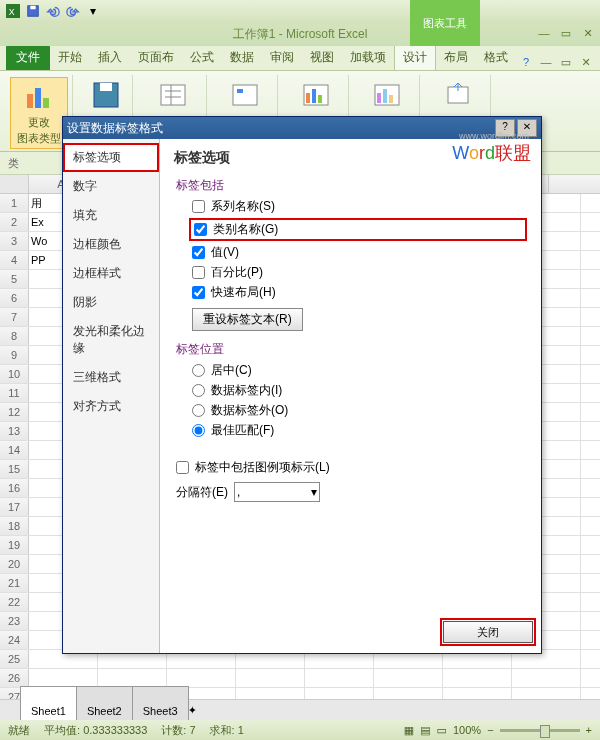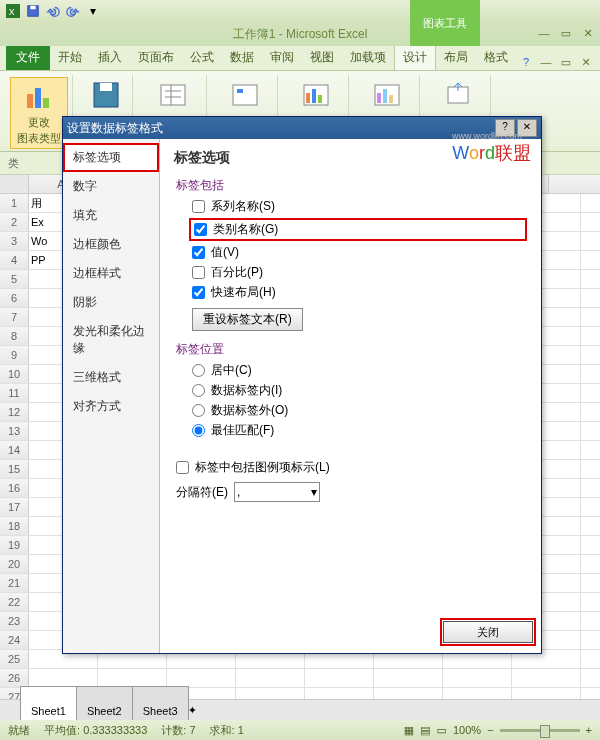--- a/index.html
+++ b/index.html
@@ -38,21 +38,21 @@
 .dlg-nav{width:96px;background:#f4f4f4;border-right:1px solid #c0c0c0;padding:4px 0}
 .nav-item{padding:6px 10px;font-size:12px;color:#333;cursor:pointer}
 .nav-item.sel{background:#fff;border:2px solid #d00;padding:4px 8px}
 .dlg-main{flex:1;padding:10px 14px;background:#fff;position:relative}
 .watermark{position:absolute;right:10px;top:2px;font-size:18px;font-weight:normal}
 .watermark .w1{color:#2a6ad4}
 .watermark .w2{color:#f0a020}
 .watermark .w3{color:#d02020}
 .watermark .w4{color:#2aa02a}
 .watermark .rest{color:#d02020;font-family:SimHei}
-.wm-url{position:absolute;right:19px;top:-8px;font-size:9px;color:#bbb}
+.wm-url{position:absolute;right:12px;top:-8px;font-size:9px;color:#bbb}
 .sec-title{font-size:14px;font-weight:bold;margin-bottom:10px;color:#333}
 .sec-sub{font-size:12px;margin:6px 0 4px 2px;color:#701a75}
 .opt{display:flex;align-items:center;gap:6px;margin:3px 0 3px 18px;font-size:12px}
 .opt input{margin:0}
 .opt.hl{border:2px solid #d00;padding:1px 3px;margin-left:15px}
 .btn{background:linear-gradient(#fdfdfd,#e0e0e0);border:1px solid #888;padding:2px 10px;font-size:12px;cursor:pointer;margin:4px 0 4px 18px}
 .sep-row{display:flex;align-items:center;gap:6px;margin:6px 0 0 2px;font-size:12px}
 .sep-sel{width:80px;height:18px;border:1px solid #888;background:#fff;display:flex;align-items:center;justify-content:space-between;padding:0 2px}
 .close-btn{position:absolute;right:8px;bottom:10px;width:90px;height:22px;background:linear-gradient(#fdfdfd,#e0e0e0);border:1px solid #555;outline:2px solid #d00;outline-offset:1px;font-size:11px;cursor:pointer}
 .tabs-bottom{position:absolute;bottom:20px;left:0;right:0;height:20px;background:#e8e8e8;display:flex;align-items:center;padding:0 20px;font-size:11px;border-top:1px solid #ccc}

